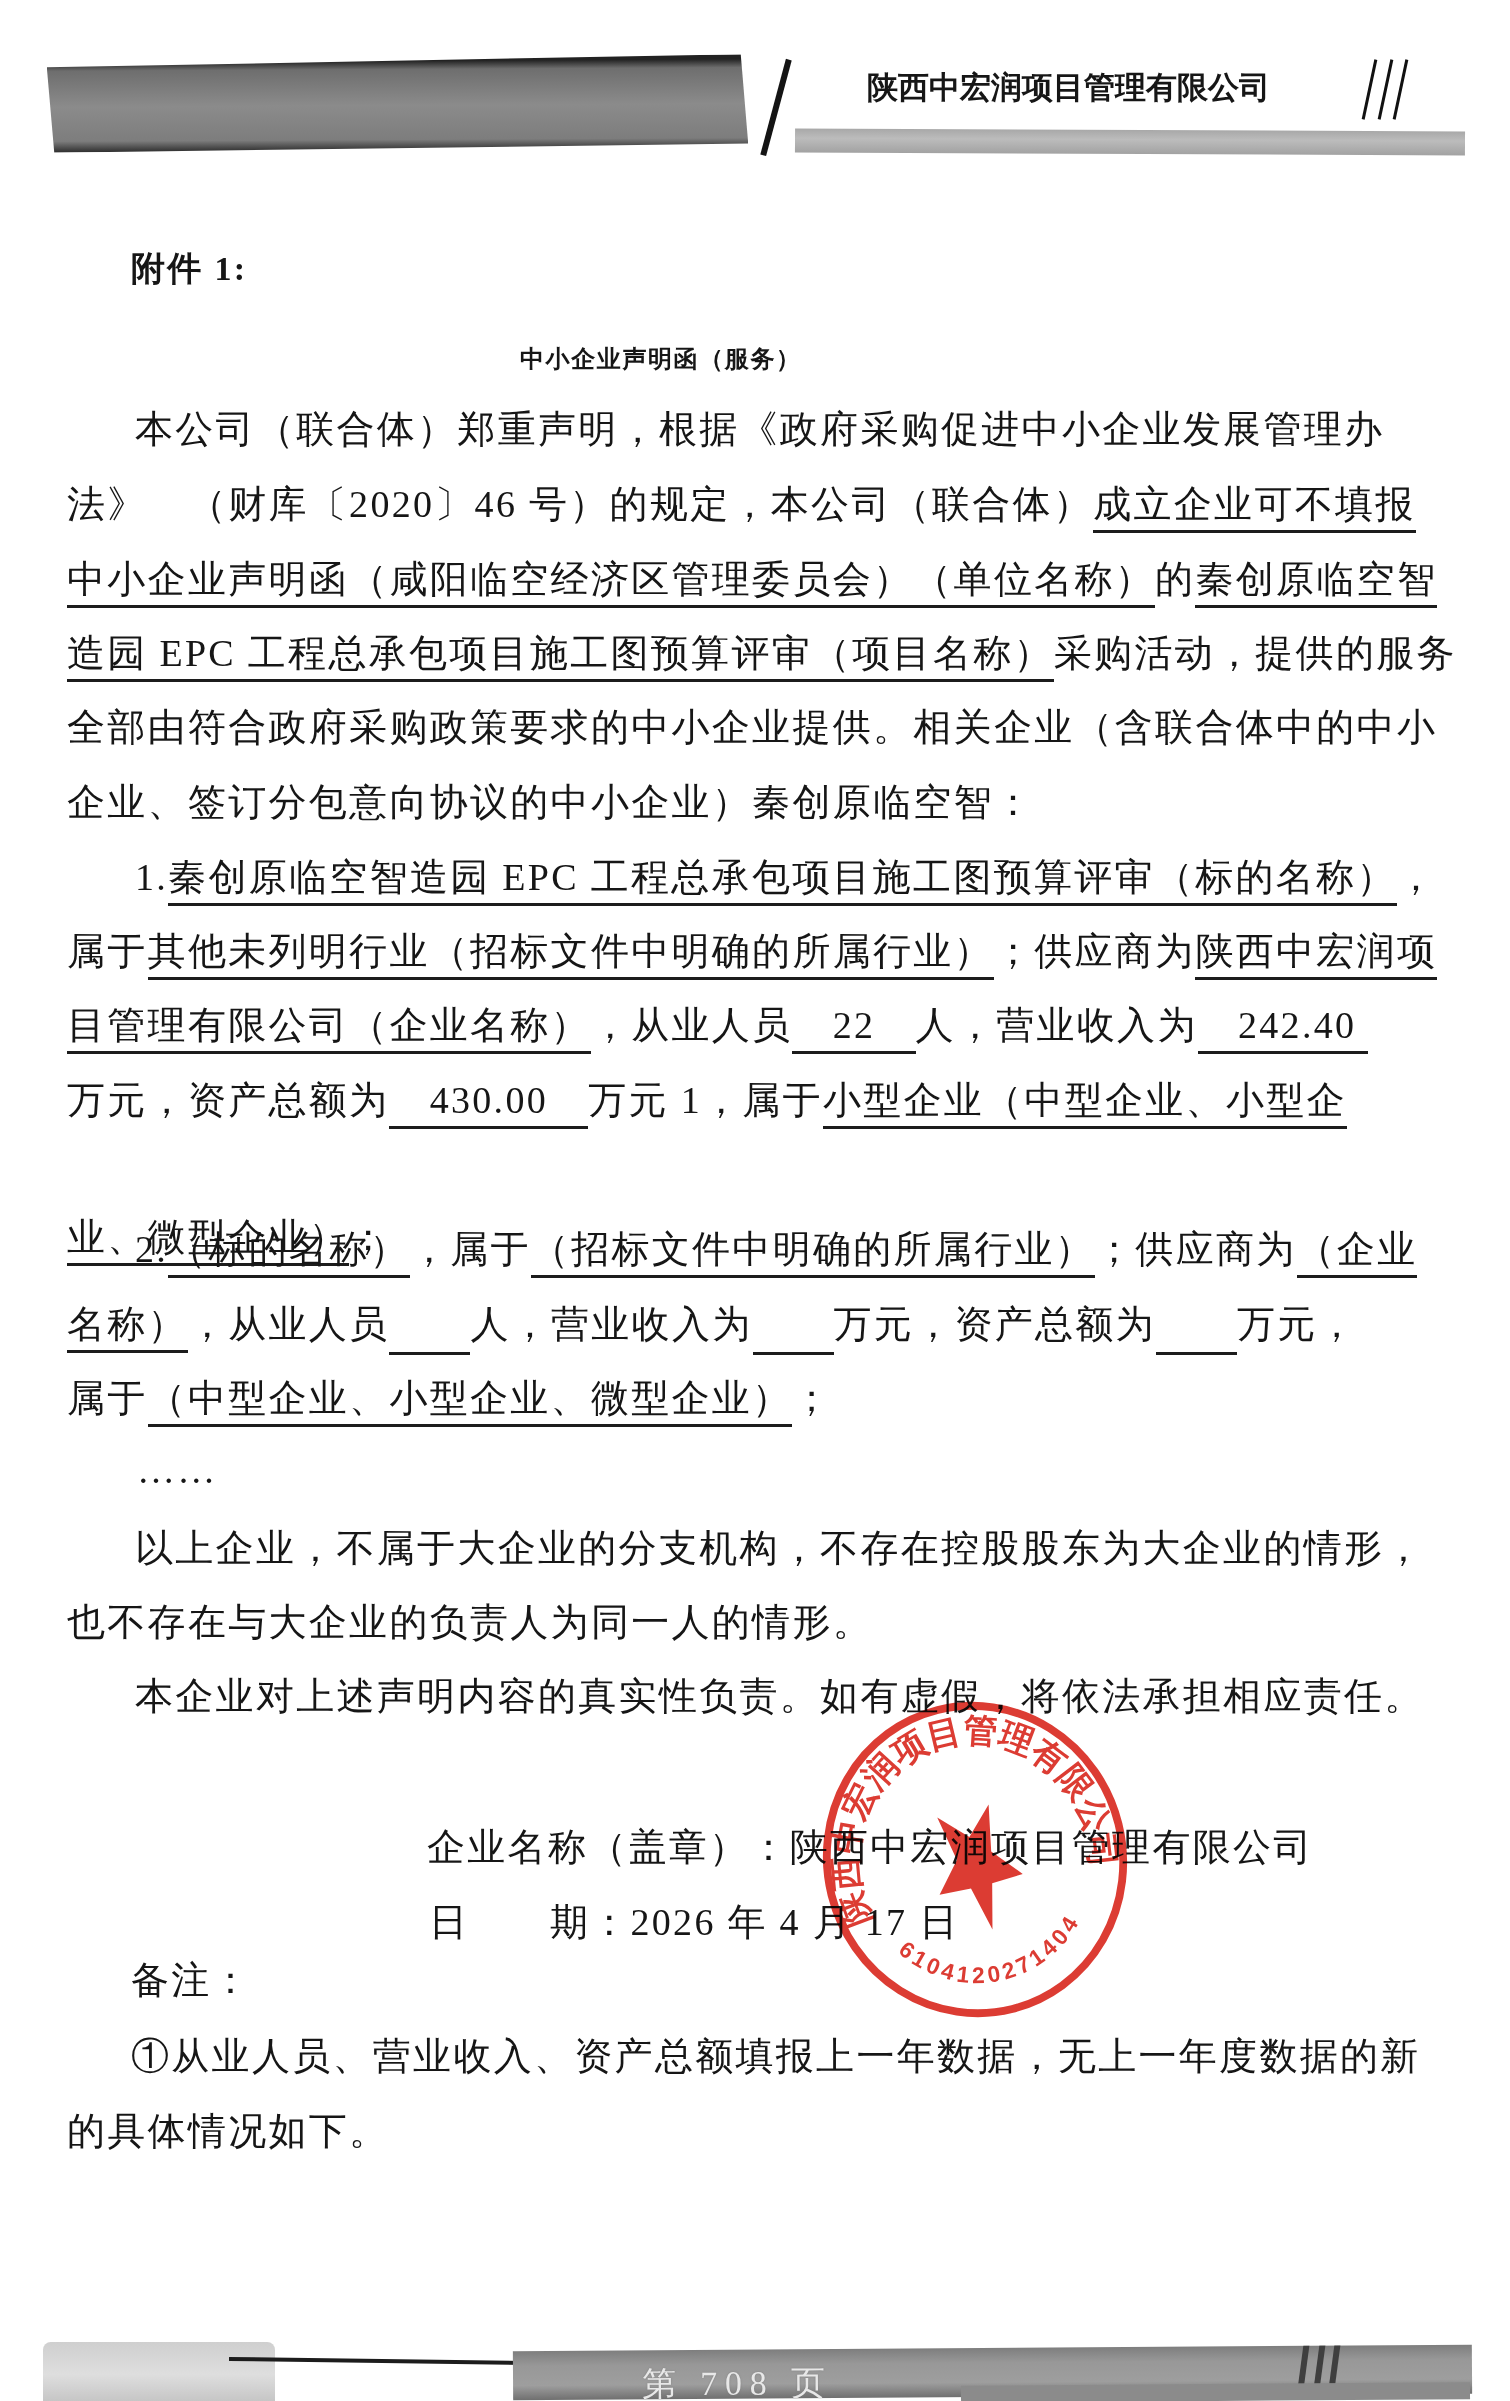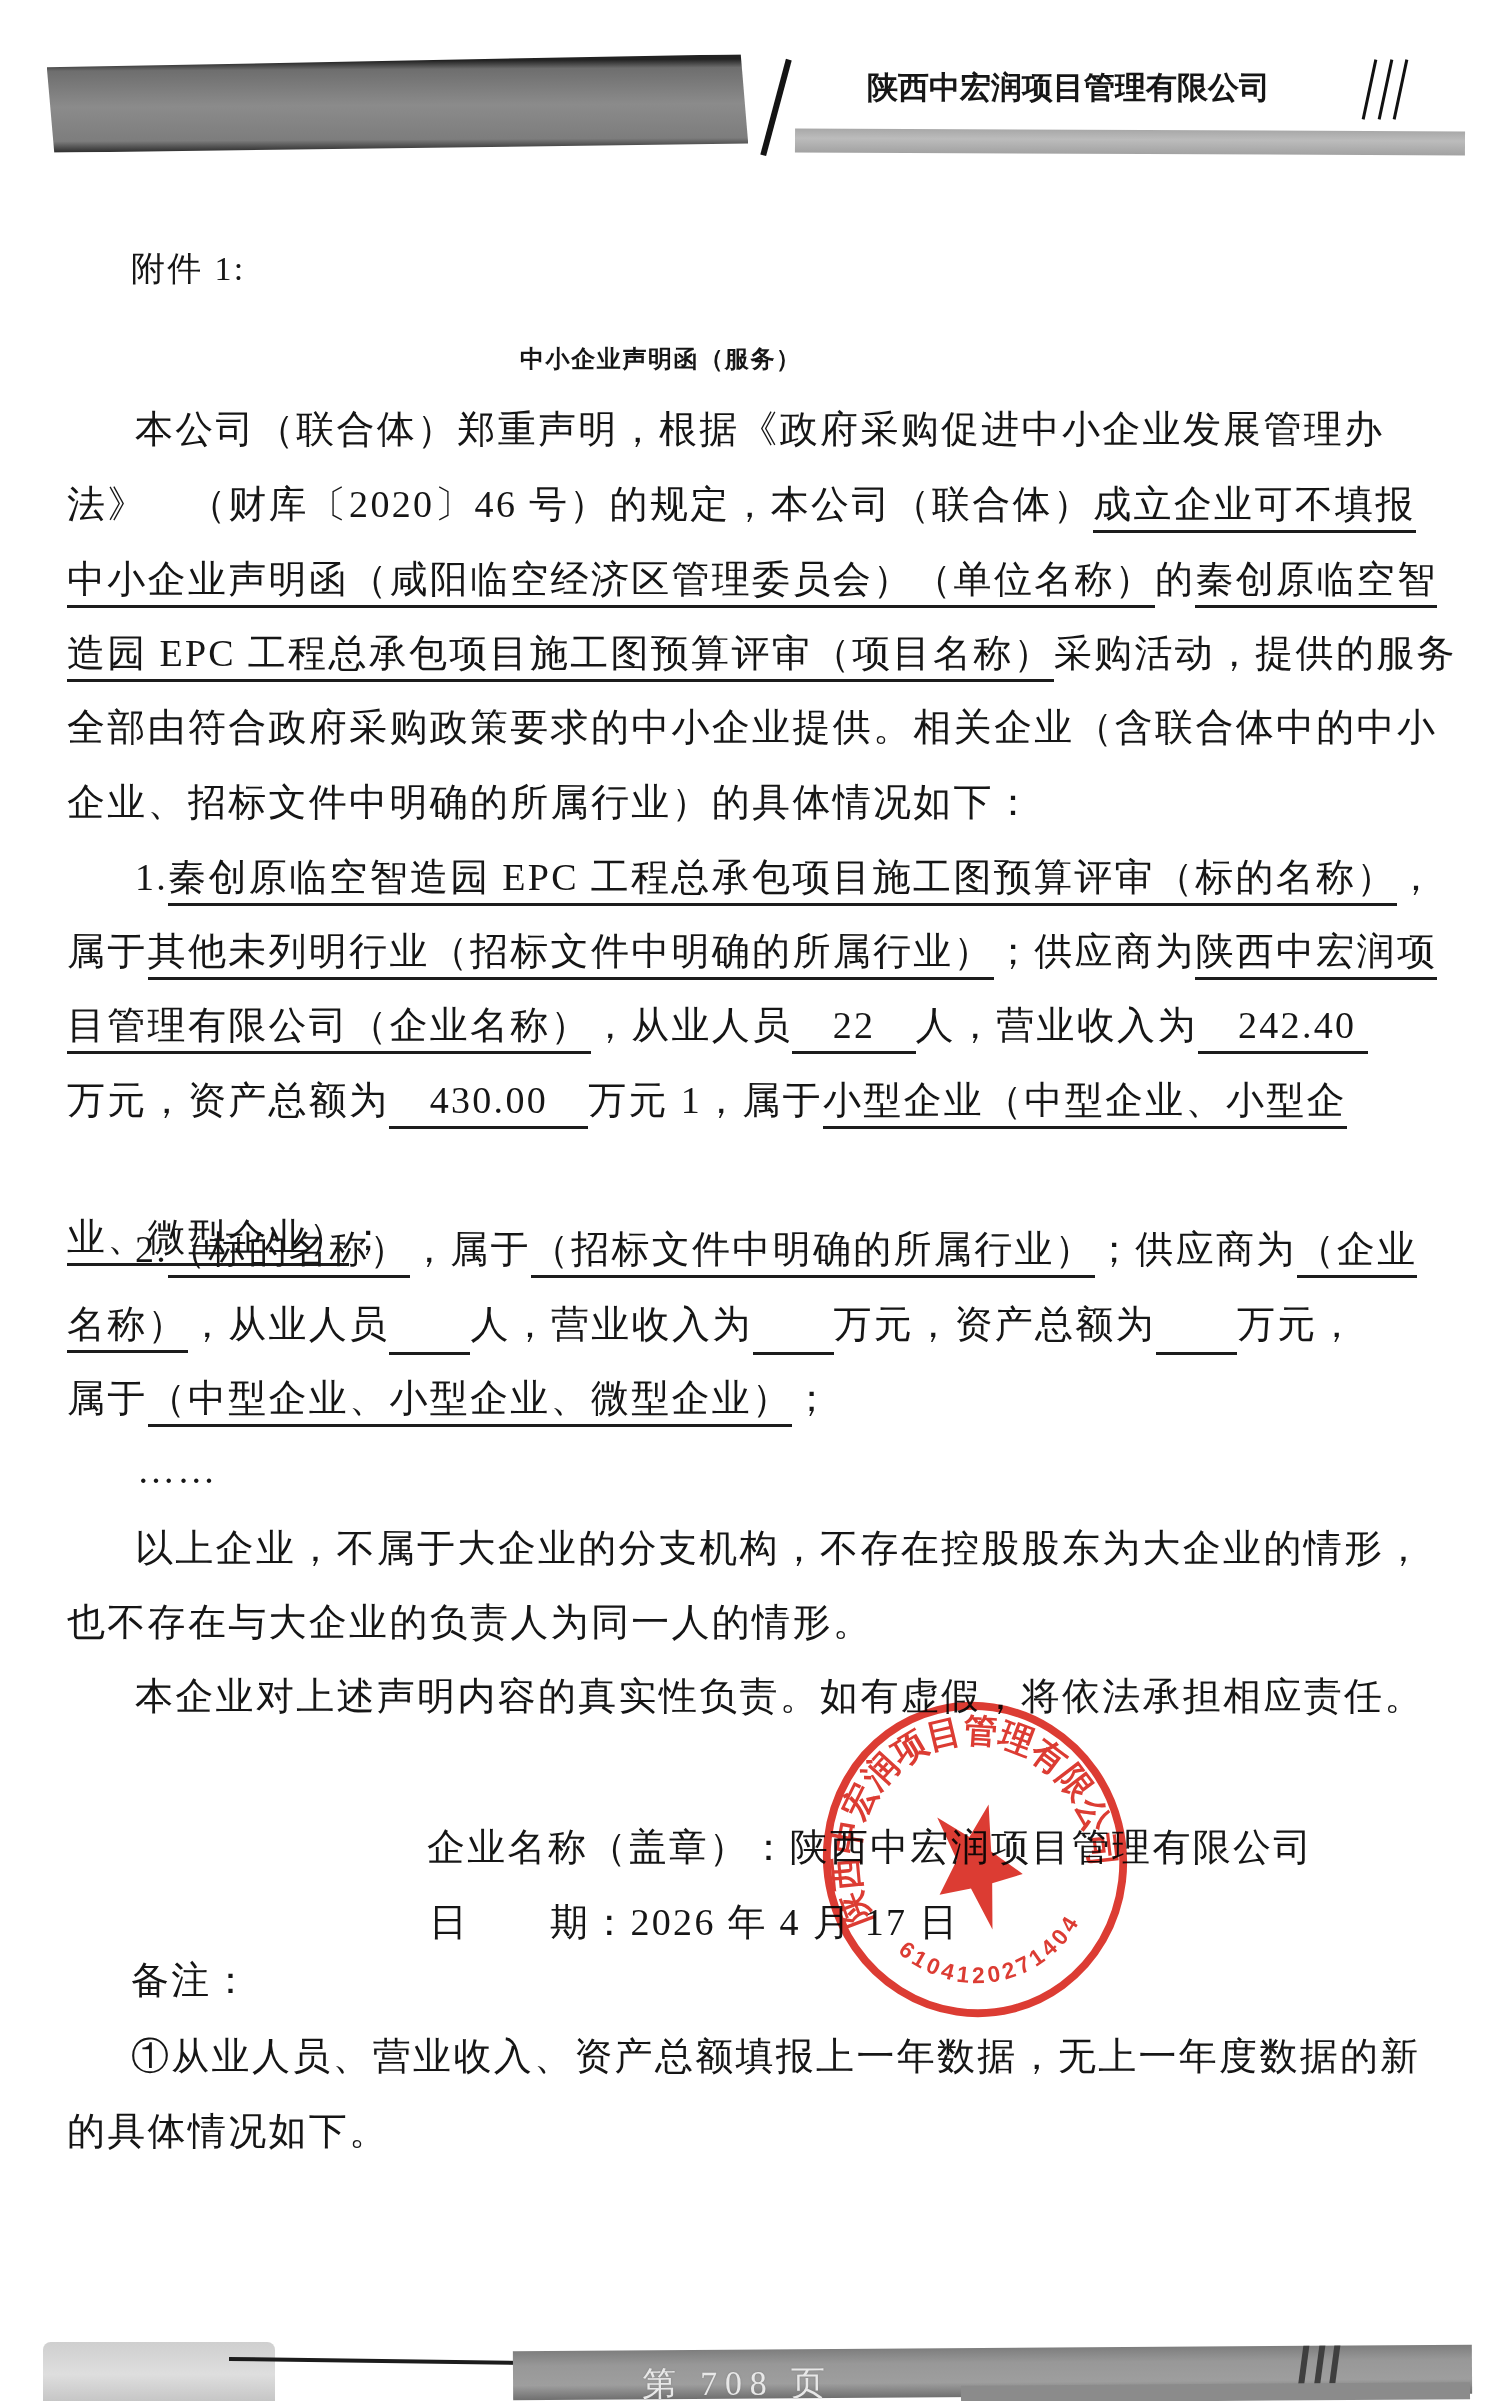--- a/index.html
+++ b/index.html
@@ -35,21 +35,21 @@
     position:absolute;top:0;width:3.1px;height:61px;background:#111;display:block;
     transform:rotate(12deg);
   }
   .corner-marks{position:absolute;left:1368px;top:59px;width:55px;height:70px;}
   .corner-marks span:nth-child(1){left:0;}
   .corner-marks span:nth-child(2){left:15.7px;}
   .corner-marks span:nth-child(3){left:31px;}
   
   .attachment-label{
     position:absolute;left:131px;top:246px;
-    font-size:34px;font-weight:400;letter-spacing:2.3px;white-space:nowrap;
+    font-size:34px;font-weight:700;letter-spacing:2.3px;white-space:nowrap;
   }
   .doc-title{
     position:absolute;left:520px;top:343px;
     font-size:24px;font-weight:700;letter-spacing:1.6px;white-space:nowrap;
   }
   .doc-line{
     position:absolute;
     font-size:38px;letter-spacing:2.3px;line-height:1.2;white-space:nowrap;
   }
   .doc-line .u{border-bottom:3.1px solid #1c1c1c;padding-bottom:4.7px;}
@@ -104,21 +104,21 @@
 </div>
 
 <div class="attachment-label">附件 1:</div>
 <div class="doc-title">中小企业声明函（服务）</div>
 <div id="docBody">
     <div class="doc-line" style="top: 407px; left: 135px;"><span>本公司（联合体）郑重声明，根据《政府采购促进中小企业发展管理办</span></div>
     <div class="doc-line" style="top: 482px; left: 67px;"><span>法》　（财库〔2020〕46 号）的规定，本公司（联合体）</span><span class="u">成立企业可不填报</span></div>
     <div class="doc-line" style="top: 557px; left: 67px;"><span class="u">中小企业声明函（咸阳临空经济区管理委员会）（单位名称）</span><span>的</span><span class="u">秦创原临空智</span></div>
     <div class="doc-line" style="top: 631px; left: 67px; text-align: right;"><span class="u">造园 EPC 工程总承包项目施工图预算评审（项目名称）</span><span>采购活动，提供的服务</span></div>
     <div class="doc-line" style="top: 705px; left: 67px;"><span>全部由符合政府采购政策要求的中小企业提供。相关企业（含联合体中的中小</span></div>
-    <div class="doc-line" style="top: 780px; left: 67px;"><span>企业、招标文件中明确的所属行业）的具体情况如下：</span></div>
+    <div class="doc-line" style="top: 780px; left: 67px;"><span>企业、签订分包意向协议的中小企业）秦创原临空智：</span></div>
     <div class="doc-line" style="top: 855px; left: 135px;"><span>1.</span><span class="u">秦创原临空智造园 EPC 工程总承包项目施工图预算评审（标的名称）</span><span>，</span></div>
     <div class="doc-line" style="top: 929px; left: 67px;"><span>属于</span><span class="u">其他未列明行业（招标文件中明确的所属行业）</span><span>；供应商为</span><span class="u">陕西中宏润项</span></div>
     <div class="doc-line" style="top: 1003px; left: 67px;"><span class="u">目管理有限公司（企业名称）</span><span>，从业人员</span><span class="u">　22　</span><span>人，营业收入为</span><span class="u">　242.40&nbsp;</span></div>
     <div class="doc-line" style="top: 1078px; left: 67px;"><span>万元，资产总额为</span><span class="u">　430.00　</span><span>万元 1，属于</span><span class="u">小型企业（中型企业、小型企</span></div>
     <div class="doc-line" style="top: 1215px; left: 67px;"><span class="u">业、微型企业）</span><span>；</span></div>
     <div class="doc-line" style="top: 1227px; left: 135px;"><span>2.</span><span class="u">（标的名称）</span><span>，属于</span><span class="u">（招标文件中明确的所属行业）</span><span>；供应商为</span><span class="u">（企业</span></div>
     <div class="doc-line" style="top: 1302px; left: 67px;"><span class="u">名称）</span><span>，从业人员</span><span class="u blank">　　</span><span>人，营业收入为</span><span class="u blank">　　</span><span>万元，资产总额为</span><span class="u blank">　　</span><span>万元，</span></div>
     <div class="doc-line" style="top: 1376px; left: 67px;"><span>属于</span><span class="u">（中型企业、小型企业、微型企业）</span><span>；</span></div>
     <div class="doc-line" style="top: 1448px; left: 137px;"><span>……</span></div>
     <div class="doc-line" style="top: 1526px; left: 135px;"><span>以上企业，不属于大企业的分支机构，不存在控股股东为大企业的情形，</span></div>

